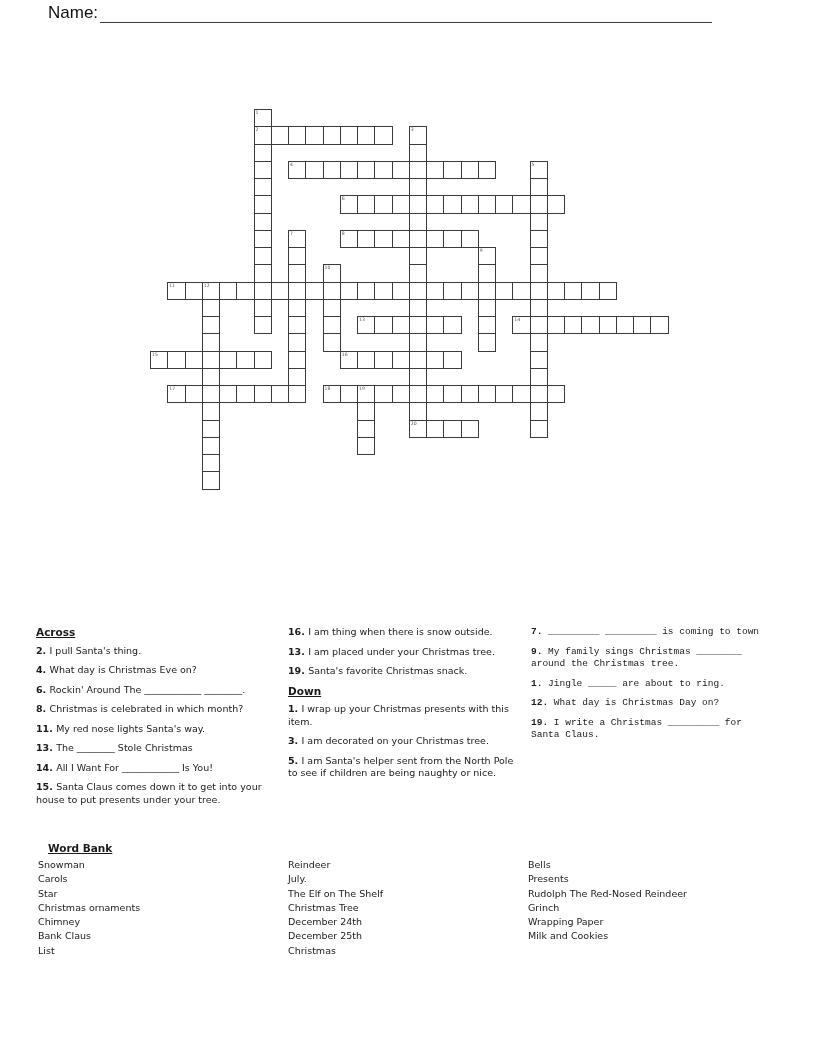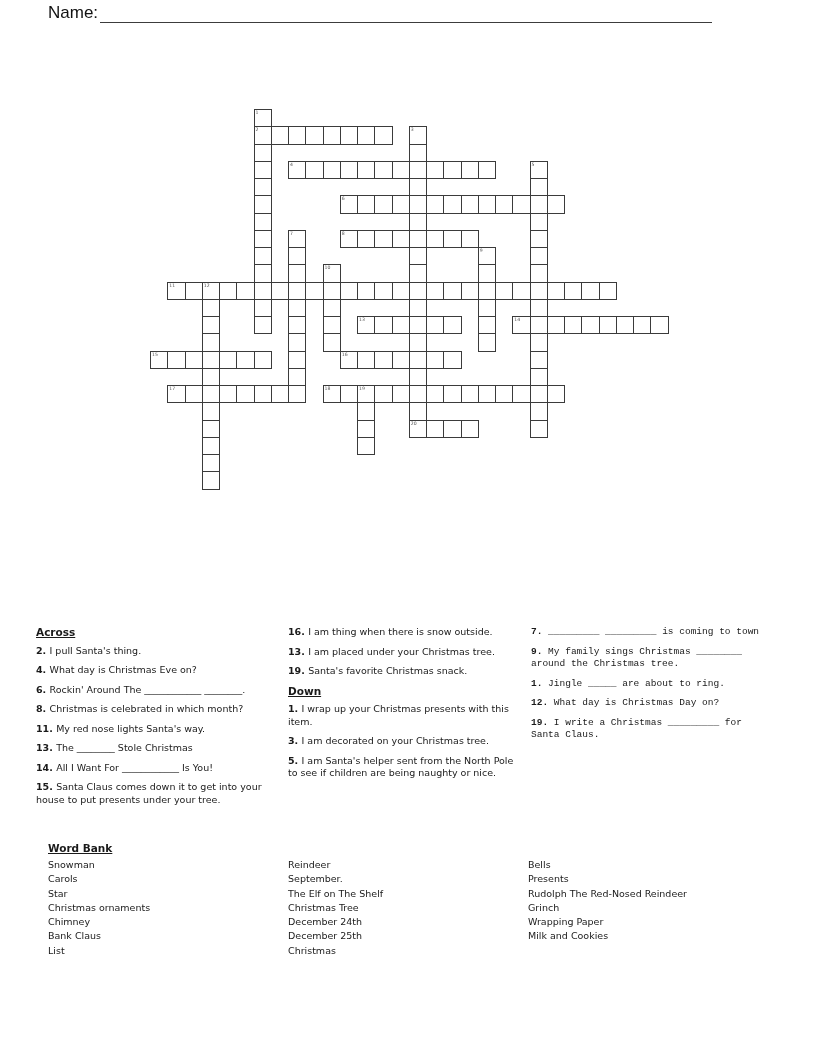--- a/index.html
+++ b/index.html
@@ -22,21 +22,21 @@
   .col1{left:36px;top:626px;width:233px;}
   .col2{left:288px;top:626px;width:230px;}
   .col3{left:531px;top:626px;width:230px;font-family:Liberation Mono, monospace;}
   .clue{margin:0 0 7px 0;}
   .clue-num{font-weight:bold;}
   .sec-head{font-size:10.5px;font-weight:bold;text-decoration:underline;margin:0 0 6px 0;}
   
   .wb-title{position:absolute;left:48px;top:842px;font-size:10.5px;font-weight:bold;
             text-decoration:underline;}
   .wb-col{position:absolute;top:858px;font-size:9.5px;line-height:14.3px;}
-  .wb-col-0{left:48px;width:230px;}
+  .wb-col-0{left:38px;width:230px;}
   .wb-col-1{left:288px;width:230px;}
   .wb-col-2{left:528px;width:240px;}
   .wb-item{white-space:nowrap;}
 </style>
 </head>
 <body>
 
 <div class="page">
 
   <span class="name-label">Name:</span>
@@ -303,21 +303,21 @@
       <div class="wb-item">Snowman</div>
       <div class="wb-item">Carols</div>
       <div class="wb-item">Star</div>
       <div class="wb-item">Christmas ornaments</div>
       <div class="wb-item">Chimney</div>
       <div class="wb-item">Bank Claus</div>
       <div class="wb-item">List</div>
     </div>
   <div class="wb-col wb-col-1" id="wb-col-1">
       <div class="wb-item">Reindeer</div>
-      <div class="wb-item">September.</div>
+      <div class="wb-item">July.</div>
       <div class="wb-item">The Elf on The Shelf</div>
       <div class="wb-item">Christmas Tree</div>
       <div class="wb-item">December 24th</div>
       <div class="wb-item">December 25th</div>
       <div class="wb-item">Christmas</div>
     </div>
   <div class="wb-col wb-col-2" id="wb-col-2">
       <div class="wb-item">Bells</div>
       <div class="wb-item">Presents</div>
       <div class="wb-item">Rudolph The Red-Nosed Reindeer</div>

